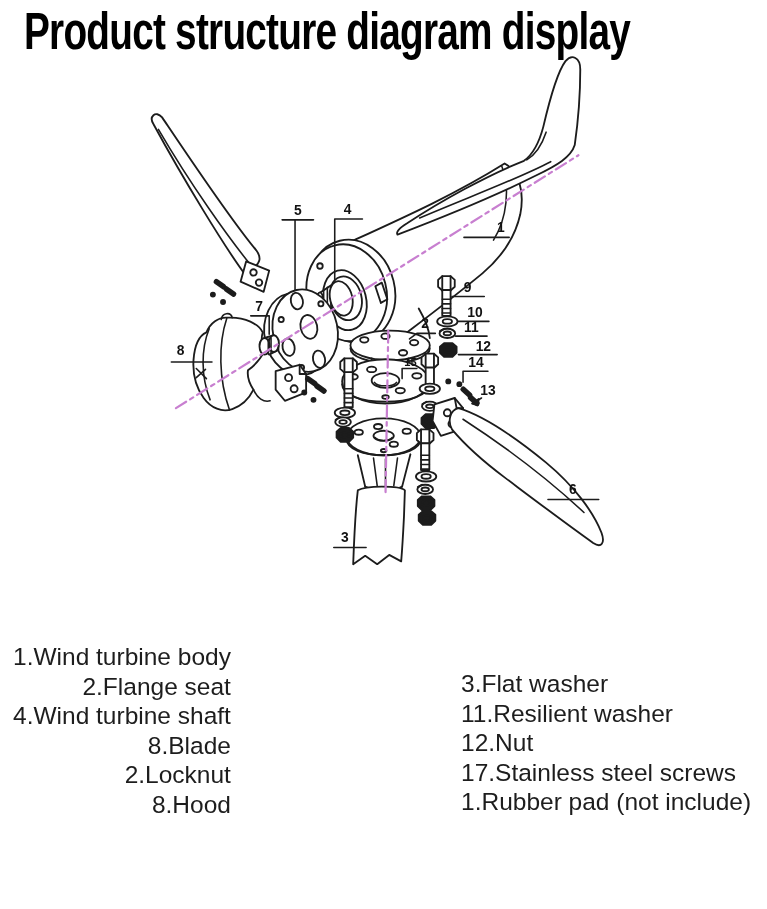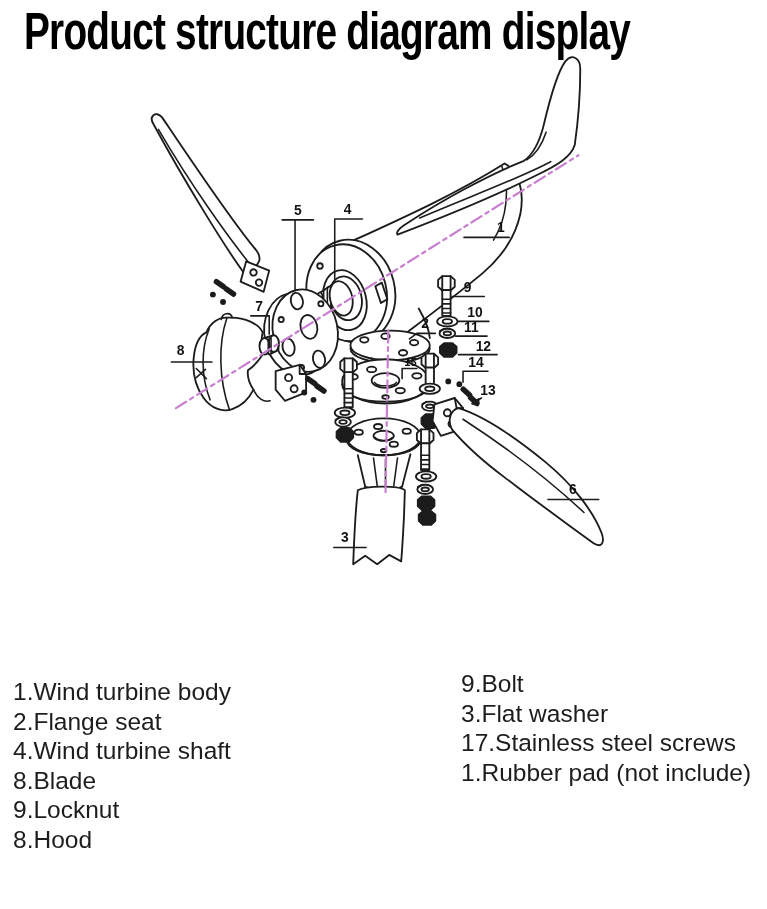--- a/index.html
+++ b/index.html
@@ -18,21 +18,21 @@
     stroke-linecap:round; stroke-linejoin:round;
   }
   .ink .wfill { fill:#ffffff; }
   .ink .dark  { fill:var(--line,#1c1c1c); }
   .ink .axis  { stroke:var(--axis,#c87fd0); stroke-width:2.4; stroke-dasharray:13 5 4 5; }
   .ink .lead  { stroke-width:1.7; }
   .ink text   { stroke:none; fill:#121212; font:bold 15px "Liberation Sans",sans-serif; text-anchor:middle; }
   .ink text.sm { font-size:12px; }
   .parts { position:absolute; color:#1d1d1d; font-size:24.5px; }
   .parts .row { height:29.5px; line-height:29.5px; white-space:nowrap; }
-  .parts-left  { left:5px;   top:677px; }
+  .parts-left  { left:5px;   top:642px;text-align:right; }
   .parts-right { left:453px; top:669px; }
 </style>
 </head>
 <body>
 
 <div class="page">
 
   <h1 class="title">Product structure diagram display</h1>
 
   <svg class="diagram-svg ink" width="767" height="600" viewBox="0 50 767 650">
@@ -267,23 +267,24 @@
       <path class="lead" d="M395,395 H411 M395,395 V406"></path>
       <text x="404" y="392" class="sm">15</text>
     </g>
   </svg>
 
   <div class="parts parts-left">
     <div class="row">1.Wind turbine body</div>
     <div class="row">2.Flange seat</div>
     <div class="row">4.Wind turbine shaft</div>
     <div class="row">8.Blade</div>
-    <div class="row">9.Locknut</div>
+    <div class="row">2.Locknut</div>
     <div class="row">8.Hood</div>
   </div>
   <div class="parts parts-right">
-    <div class="row">9.Bolt</div>
     <div class="row">3.Flat washer</div>
+    <div class="row">11.Resilient washer</div>
+    <div class="row">12.Nut</div>
     <div class="row">17.Stainless steel screws</div>
     <div class="row">1.Rubber pad (not include)</div>
   </div>
 
 </div>
 
 </body></html>

